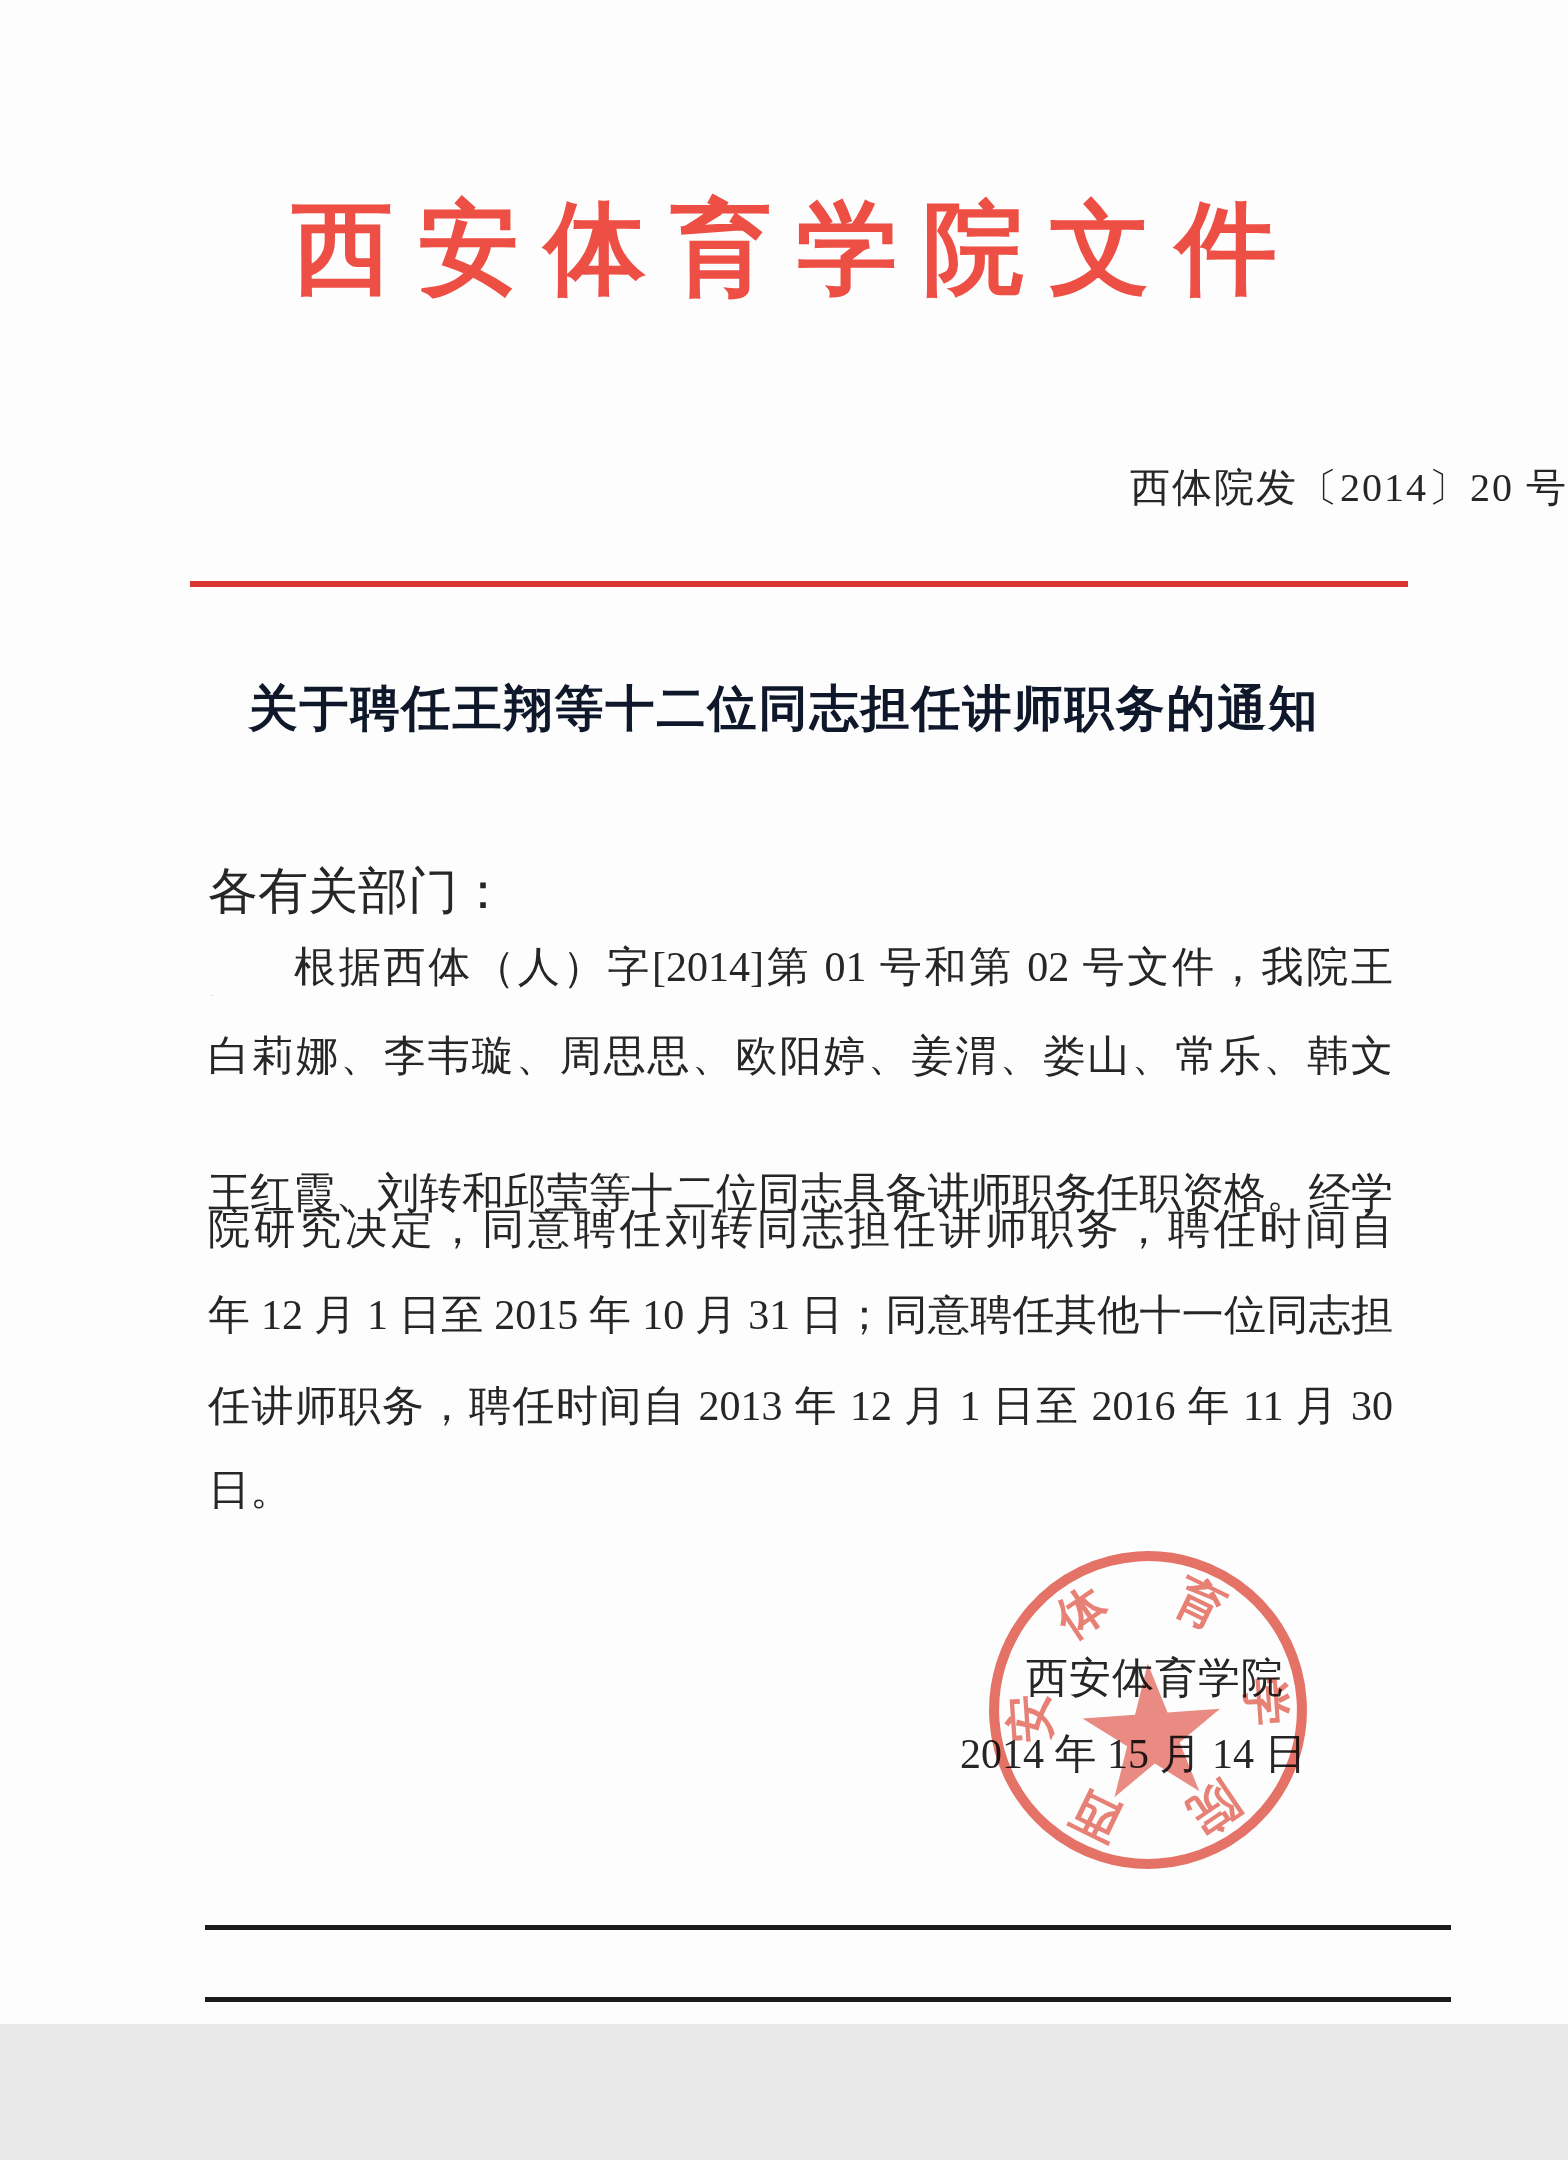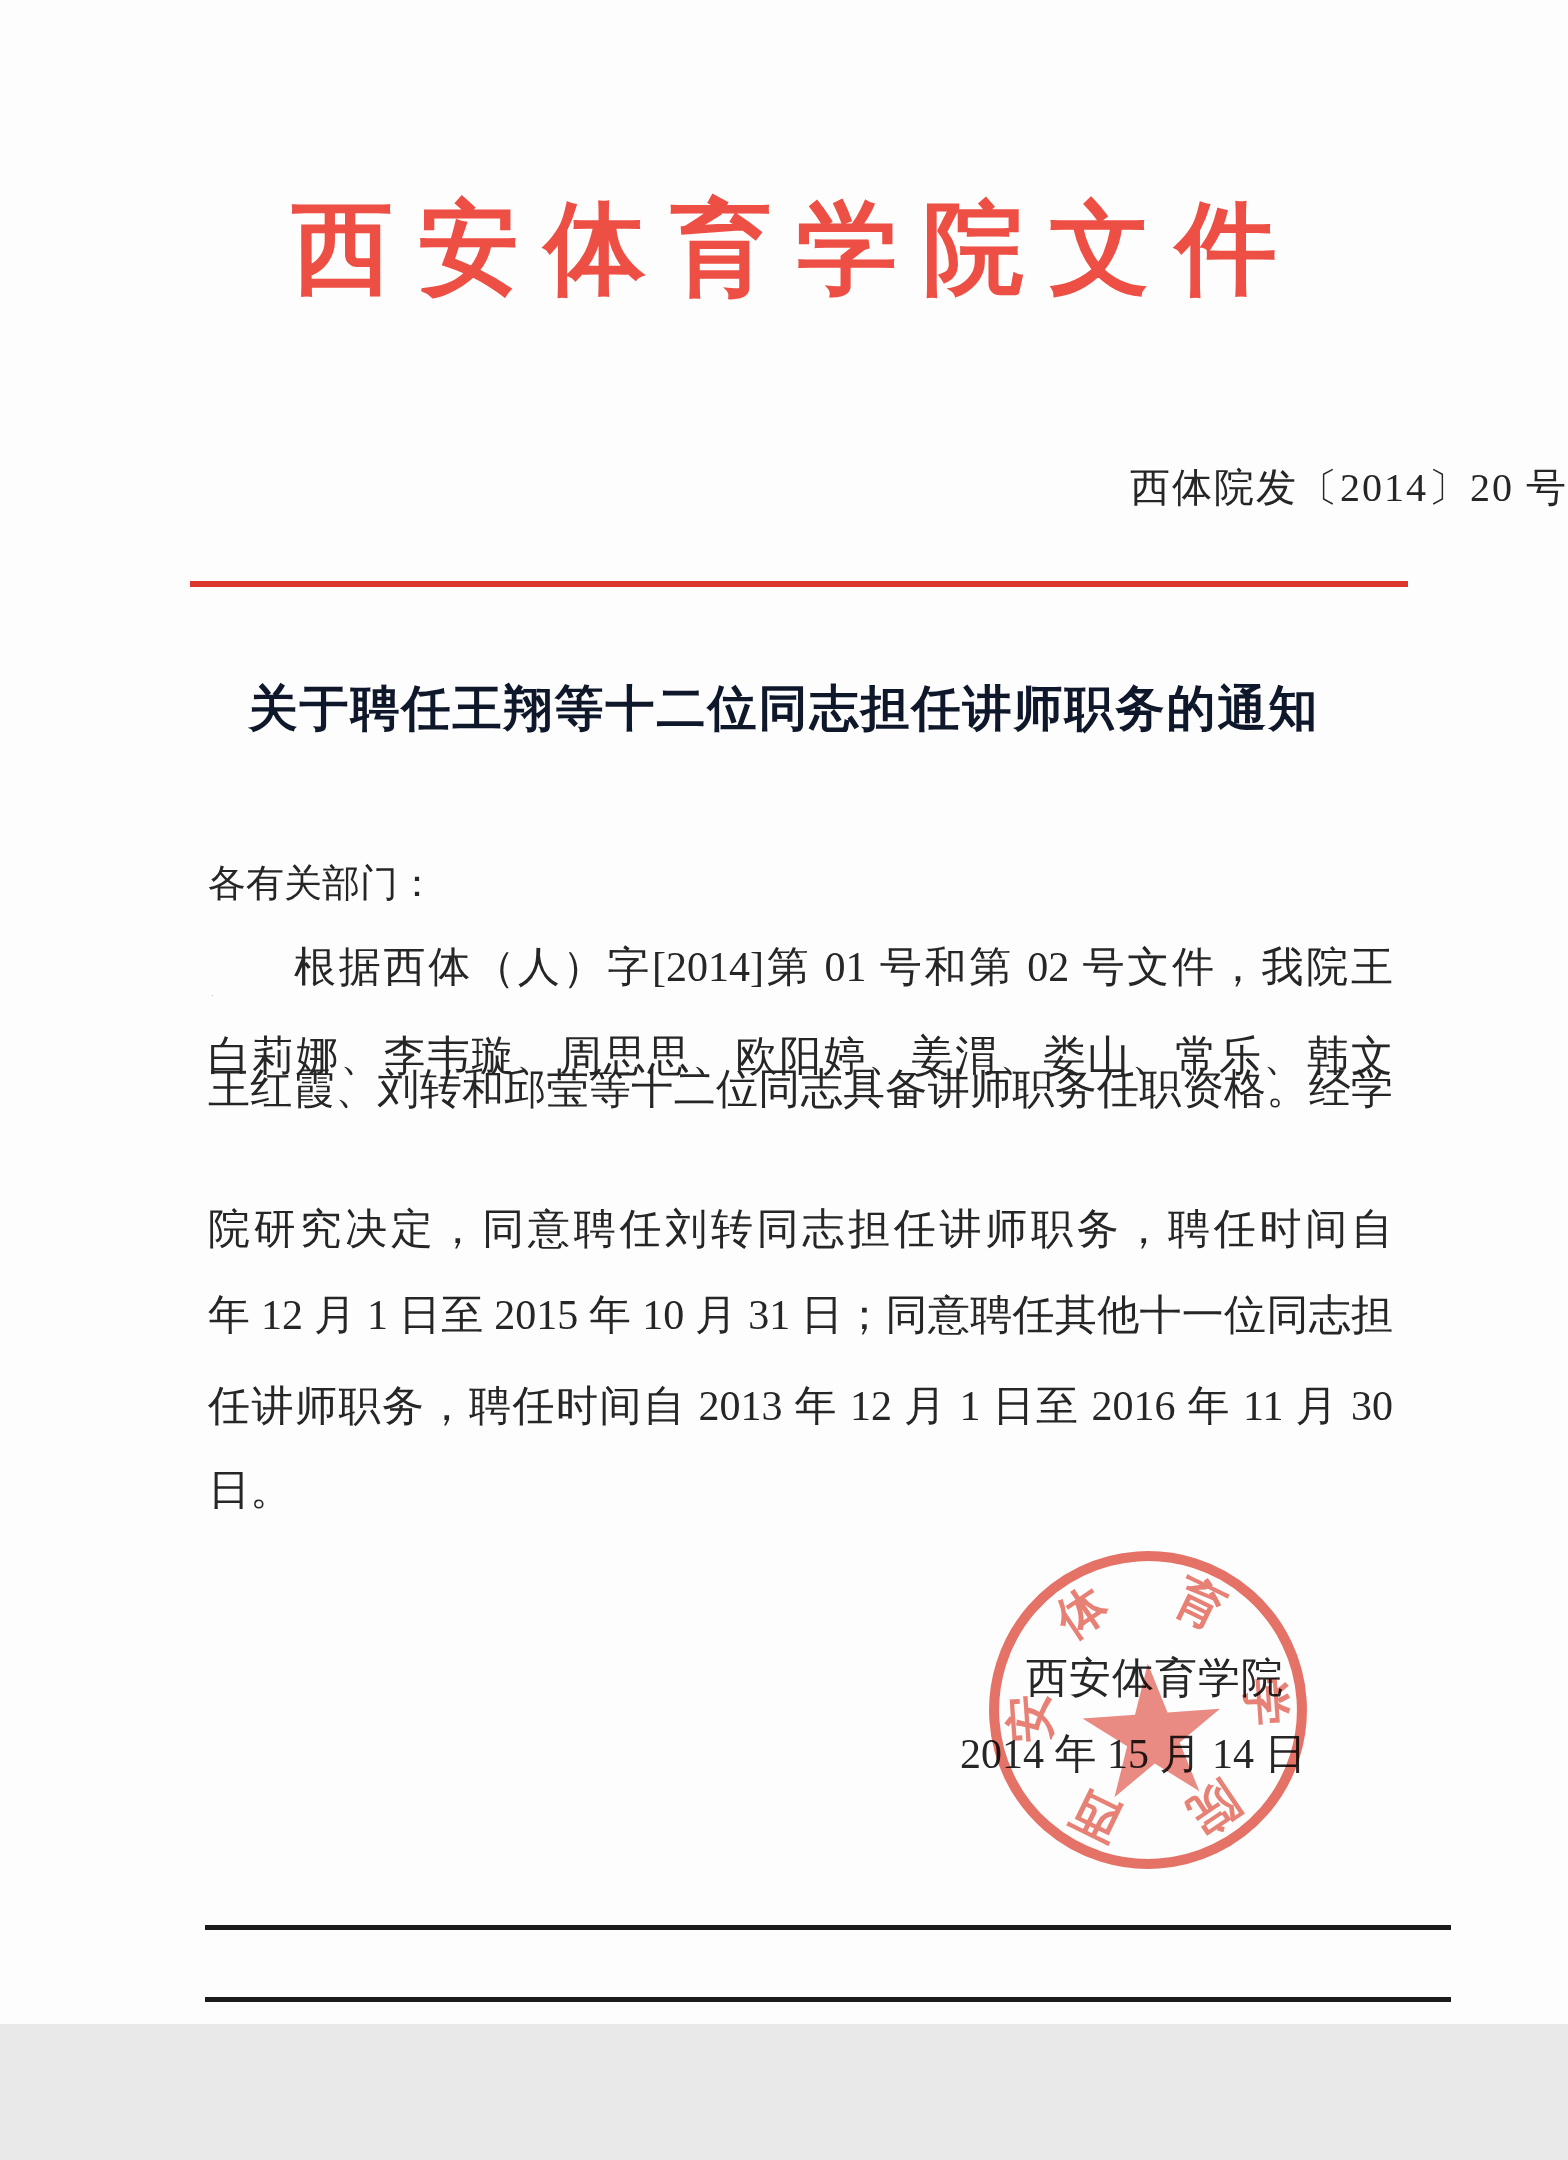--- a/index.html
+++ b/index.html
@@ -27,32 +27,32 @@
     position:absolute; top:581px; left:190px; width:1218px; height:6px;
     background:var(--rule-red,#dc372e);
   }
   .title {
     position:absolute; top:676px; left:0; width:100%; margin:0;
     text-align:center; font-size:49px; font-weight:bold; letter-spacing:2px;
     color:#0f172a;
   }
   .salutation {
     position:absolute; left:208px; top:858px;
-    font-size:38px;
+    font-size:50px;
   }
   .body-line {
     position:absolute; left:208px; width:1185px;
     font-size:42px; line-height:50px; height:54px; overflow:hidden;
     text-align:justify; text-justify:inter-character;
   }
   .body-line::after { content:""; display:inline-block; width:100%; height:0; }
   .body-line.indent { text-indent:86px; }
   .body-line.last { text-align:left; }
   .body-line.last::after { content:none; }
-  .l0{top:942px}.l1{top:1031px}.l2{top:1064px}.l3{top:1204px}
+  .l0{top:942px}.l1{top:1031px}.l2{top:1168px}.l3{top:1204px}
   .l4{top:1290px}.l5{top:1381px}.l6{top:1465px}
   .sig-org  { position:absolute; left:1026px; top:1650px; font-size:42px; letter-spacing:1px; z-index:2; }
   .sig-date { position:absolute; left:960px;  top:1726px; font-size:42px; z-index:2; }
   .seal {
     position:absolute; left:982px; top:1544px; width:332px; height:332px;
     transform:rotate(-4deg);
     mix-blend-mode:multiply; opacity:.93; z-index:3;
     pointer-events:none;
   }
   .seal-ring  { fill:none; stroke:var(--seal-red,#e4685b); stroke-width:10; }

